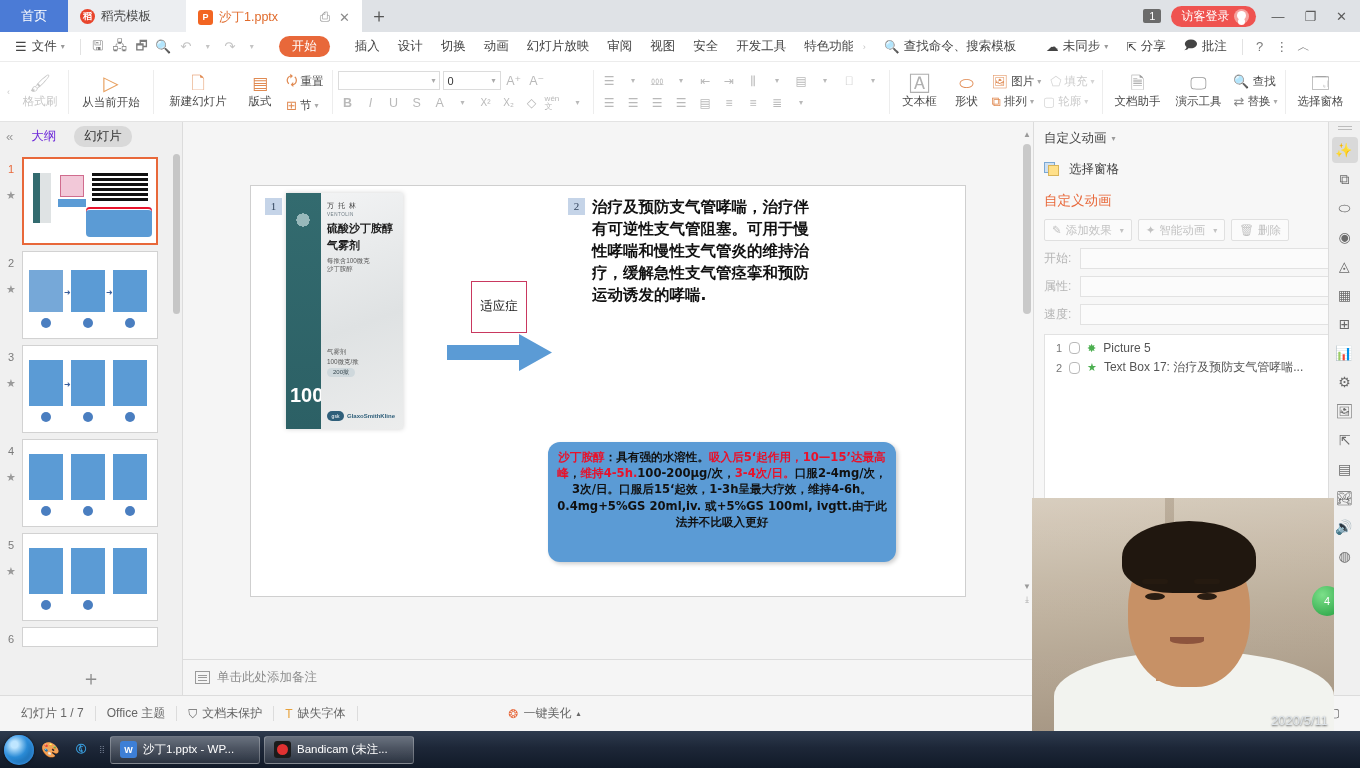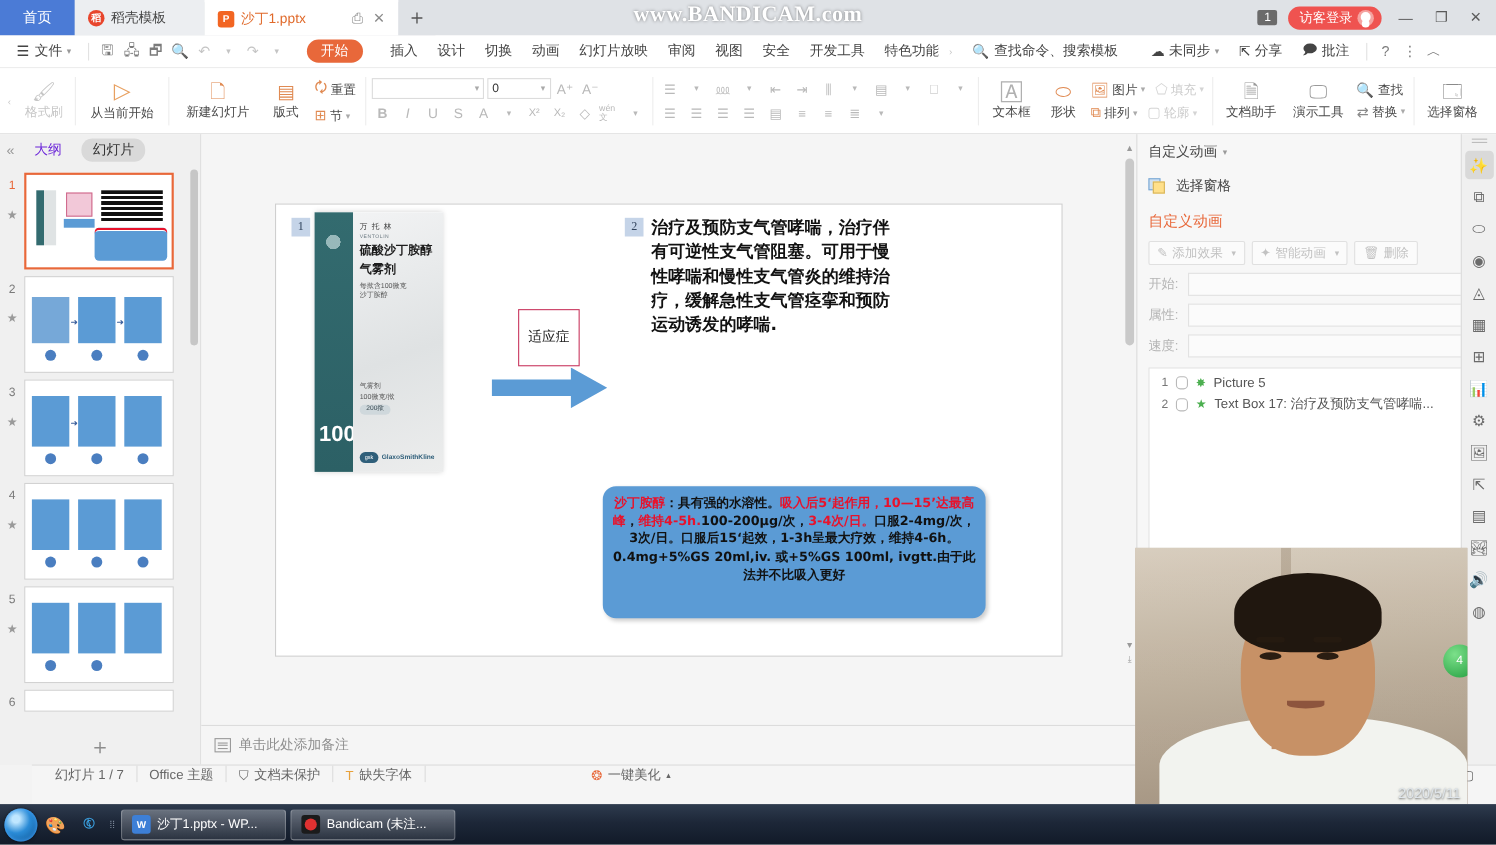--- a/index.html
+++ b/index.html
@@ -160,21 +160,21 @@
   .rail { position:absolute; right:0; top:122px; bottom:73px; width:32px; background:#f0f0f0;
           border-left:1px solid #dcdcdc; display:flex; flex-direction:column; align-items:center; padding-top:4px; gap:3px;}
   .rail .rit { width:26px; height:26px; display:flex; align-items:center; justify-content:center;
                color:#6b6b6b; font-size:14px; border-radius:4px;}
   .rail .rit.on { background:#d9d9d9; }
   .rail .handle { width:14px; height:6px; display:flex; flex-direction:column; gap:2px; margin-bottom:2px;}
   .rail .handle i { height:1px; background:#bcbcbc; display:block;}
 
   
   .statusbar { position:absolute; left:0; right:0; bottom:37px; height:36px; background:#f5f5f5;
-               border-top:1px solid #dcdcdc; display:flex; align-items:flex-start; padding:0 10px; gap:0; font-size:12px; color:#666;margin-left:29px;}
+               border-top:1px solid #dcdcdc; display:flex; align-items:center; padding:0 10px; gap:0; font-size:12px; color:#666;}
   .sbi { display:flex; align-items:center; gap:5px; padding:0 11px; white-space:nowrap;}
   .sbsep { width:1px; height:15px; background:#dcdcdc;}
   .sb-right { margin-left:auto; display:flex; align-items:center; gap:4px; padding-right:6px;}
   .vbtn { width:22px; height:20px; display:flex; align-items:center; justify-content:center; color:#555; font-size:13px;}
   .vbtn.on { background:#d9d9d9; border-radius:2px;}
 
   
   .taskbar { position:absolute; left:0; right:0; bottom:0; height:37px;
              background:linear-gradient(180deg,#2e3b4e 0%,#1d2738 45%,#111a28 100%);
              display:flex; align-items:center; padding:0 4px; gap:4px;}
@@ -227,21 +227,20 @@
   </div>
   <div class="tab active">
     <span class="tab-ic ic-orange">P</span>
     <span>沙丁1.pptx</span>
     <span class="tabclose">
       <span>⎙</span>
       <span>✕</span>
     </span>
   </div>
   <div class="plus-tab">＋</div>
-  <div class="bandicam-wm">www.BANDICAM.com</div>
   <div class="tb-right">
     <span class="pgbox">1</span>
     <span class="loginpill">
       <span>访客登录</span>
       <span class="avatar-c"></span>
     </span>
     <span class="wctl">—</span>
     <span class="wctl">❐</span>
     <span class="wctl">✕</span>
   </div>

